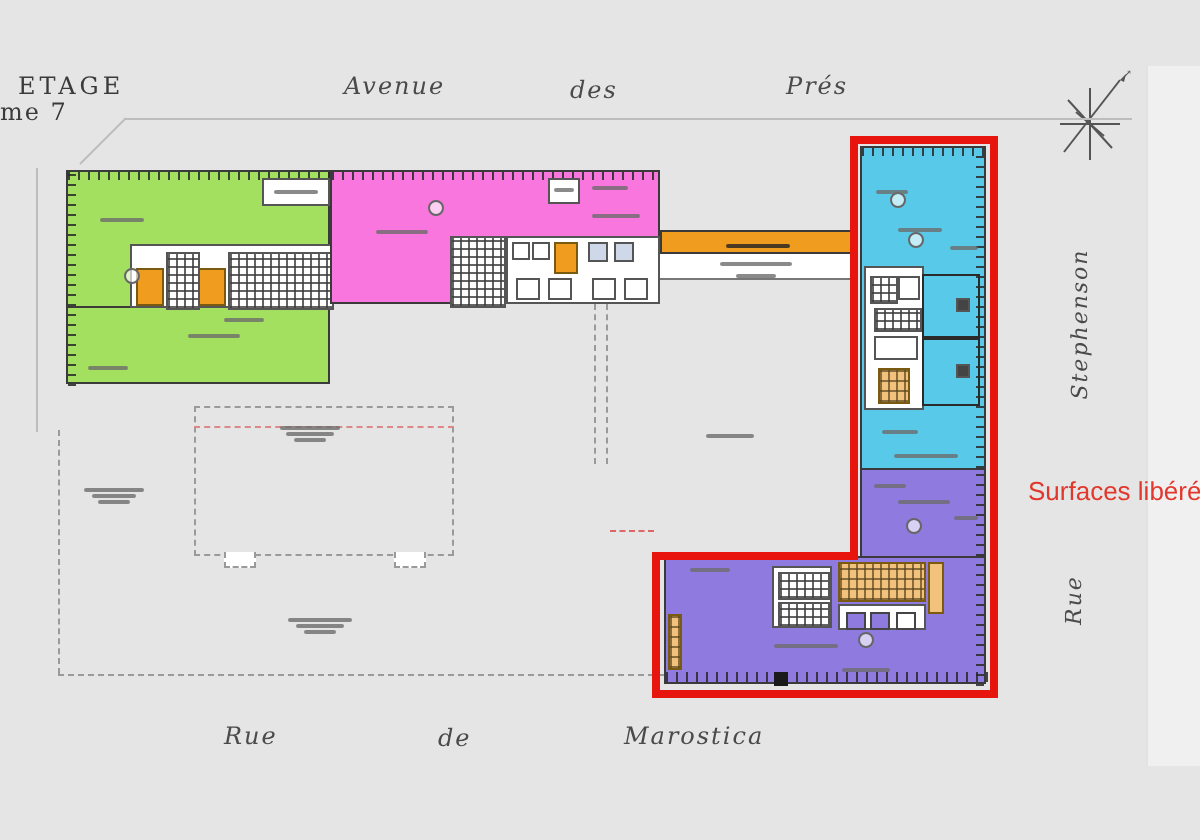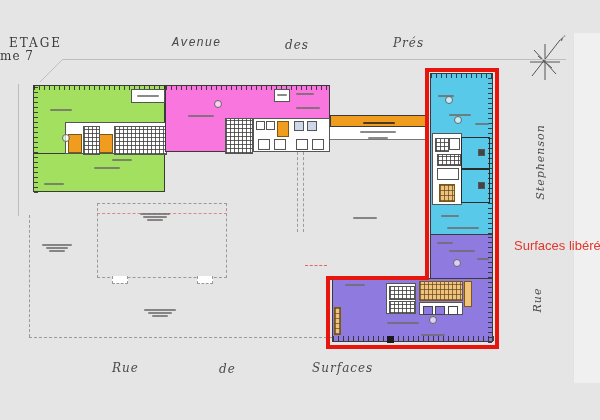--- a/index.html
+++ b/index.html
@@ -30,27 +30,27 @@
 </head>
 <body>
 
 <div id="canvas">
 
   <div class="abs" style="left:573px;top:33px;width:27px;height:350px;background:#f0f0f0;border-left:1px solid #e2e2e2;"></div>
 
   <div class="abs serif" style="left:9px;top:36px;font-size:12px;letter-spacing:2px;">ETAGE</div>
   <div class="abs serif" style="left:0px;top:49px;font-size:12px;letter-spacing:1px;">me 7</div>
 
-  <div class="abs serif-it" style="left:172px;top:36px;font-size:12px;letter-spacing:1px;font-family:Liberation Mono, monospace;">Avenue</div>
+  <div class="abs serif-it" style="left:172px;top:36px;font-size:12px;letter-spacing:1px;">Avenue</div>
   <div class="abs serif-it" style="left:285px;top:38px;font-size:12px;letter-spacing:1px;">des</div>
   <div class="abs serif-it" style="left:393px;top:36px;font-size:12px;letter-spacing:1px;">Prés</div>
 
   <div class="abs serif-it" style="left:112px;top:361px;font-size:12px;letter-spacing:1px;">Rue</div>
   <div class="abs serif-it" style="left:219px;top:362px;font-size:12px;letter-spacing:1px;">de</div>
-  <div class="abs serif-it" style="left:312px;top:361px;font-size:12px;letter-spacing:1px;">Surfaces</div>
+  <div class="abs serif-it" style="left:312px;top:361px;font-size:12px;letter-spacing:1px;">Marostica</div>
 
   <div class="abs serif-it" style="left:540px;top:162px;font-size:11px;letter-spacing:1px;transform:translate(-50%,-50%) rotate(-90deg);white-space:nowrap;">Stephenson</div>
   <div class="abs serif-it" style="left:537px;top:300px;font-size:11px;letter-spacing:1px;transform:translate(-50%,-50%) rotate(-90deg);white-space:nowrap;">Rue</div>
 
   <div class="abs" style="left: 514px; top: 238px; font-size: 13px; white-space: nowrap; color: rgb(226, 55, 44);">Surfaces libérées</div>
 
   <svg class="abs" style="left:526px;top:32px;" width="42" height="52" viewBox="0 0 42 52">
     <g stroke="#555" stroke-width="1" fill="none">
       <line x1="19" y1="12" x2="19" y2="48"></line>
       <line x1="4" y1="30" x2="34" y2="30"></line>

